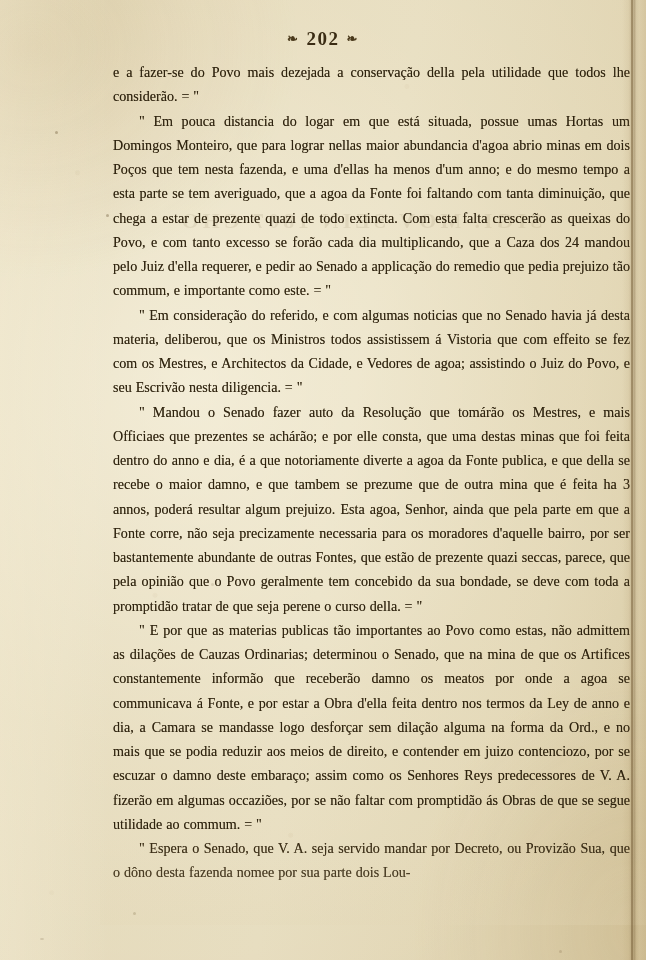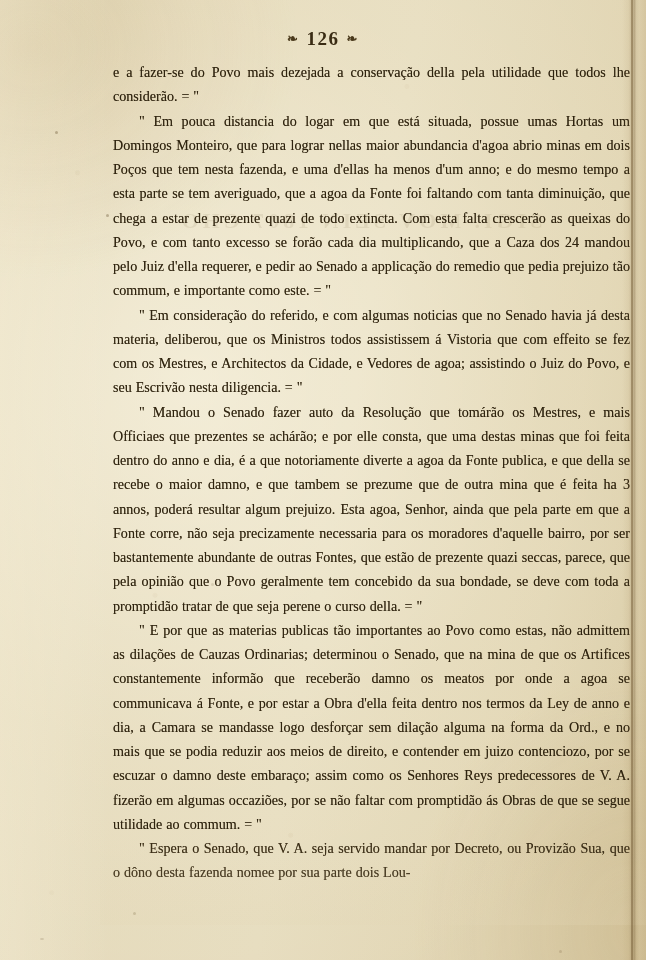--- a/index.html
+++ b/index.html
@@ -184,21 +184,21 @@
 <div id="page">
 
   <div id="grain"></div>
   <div id="left-flare"></div>
 
   <div id="showthrough">SIGI. MOV SEIN 1807 CHO</div>
 
   <div id="content">
 
     <div class="page-number">
-      <span class="orn">❧</span><span>126</span><span class="orn">❧</span>
+      <span class="orn">❧</span><span>202</span><span class="orn">❧</span>
     </div>
 
     <div class="textblock">
       <p class="para">e a fazer-se do Povo mais dezejada a conservação della pela utilidade que todos lhe considerão. = "</p>
       <p class="para indent">" Em pouca distancia do logar em que está situada, possue umas Hortas um Domingos Monteiro, que para lograr nellas maior abundancia d'agoa abrio minas em dois Poços que tem nesta fazenda, e uma d'ellas ha menos d'um anno; e do mesmo tempo a esta parte se tem averiguado, que a agoa da Fonte foi faltando com tanta diminuição, que chega a estar de prezente quazi de todo extincta. Com esta falta crescerão as queixas do Povo, e com tanto excesso se forão cada dia multiplicando, que a Caza dos 24 mandou pelo Juiz d'ella requerer, e pedir ao Senado a applicação do remedio que pedia prejuizo tão commum, e importante como este. = "</p>
       <p class="para indent">" Em consideração do referido, e com algumas noticias que no Senado havia já desta materia, deliberou, que os Ministros todos assistissem á Vistoria que com effeito se fez com os Mestres, e Architectos da Cidade, e Vedores de agoa; assistindo o Juiz do Povo, e seu Escrivão nesta diligencia. = "</p>
       <p class="para indent">" Mandou o Senado fazer auto da Resolução que tomárão os Mestres, e mais Officiaes que prezentes se achárão; e por elle consta, que uma destas minas que foi feita dentro do anno e dia, é a que notoriamente diverte a agoa da Fonte publica, e que della se recebe o maior damno, e que tambem se prezume que de outra mina que é feita ha 3 annos, poderá resultar algum prejuizo. Esta agoa, Senhor, ainda que pela parte em que a Fonte corre, não seja precizamente necessaria para os moradores d'aquelle bairro, por ser bastantemente abundante de outras Fontes, que estão de prezente quazi seccas, parece, que pela opinião que o Povo geralmente tem concebido da sua bondade, se deve com toda a promptidão tratar de que seja perene o curso della. = "</p>
       <p class="para indent">" E por que as materias publicas tão importantes ao Povo como estas, não admittem as dilações de Cauzas Ordinarias; determinou o Senado, que na mina de que os Artifices constantemente informão que receberão damno os meatos por onde a agoa se communicava á Fonte, e por estar a Obra d'ella feita dentro nos termos da Ley de anno e dia, a Camara se mandasse logo desforçar sem dilação alguma na forma da Ord., e no mais que se podia reduzir aos meios de direito, e contender em juizo contenciozo, por se escuzar o damno deste embaraço; assim como os Senhores Reys predecessores de V. A. fizerão em algumas occaziões, por se não faltar com promptidão ás Obras de que se segue utilidade ao commum. = "</p>
       <p class="para indent faded">" Espera o Senado, que V. A. seja servido mandar por Decreto, ou Provizão Sua, que o dôno desta fazenda nomee por sua parte dois Lou-</p>
     </div>

